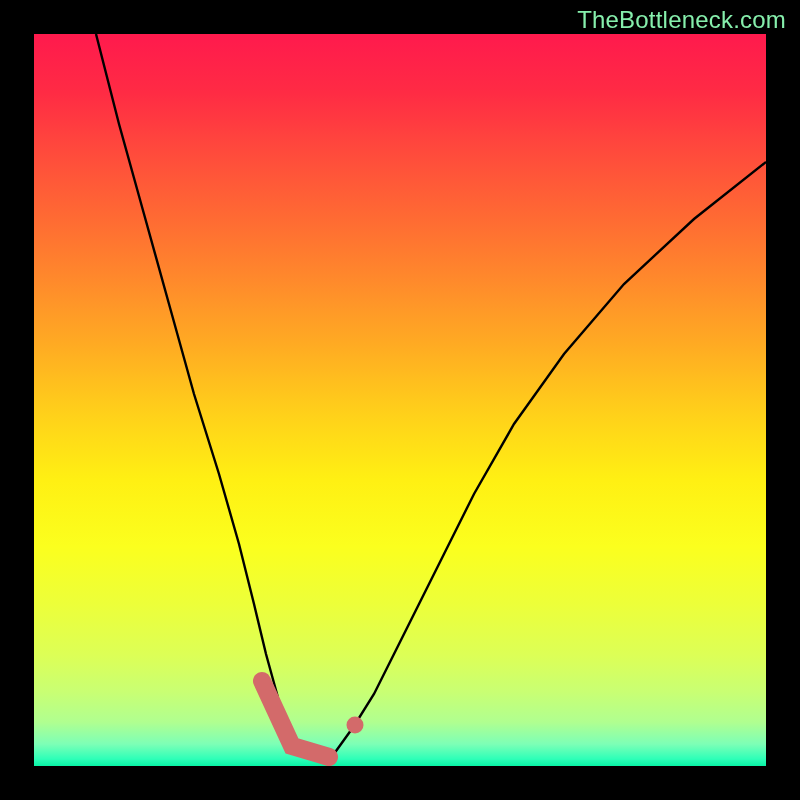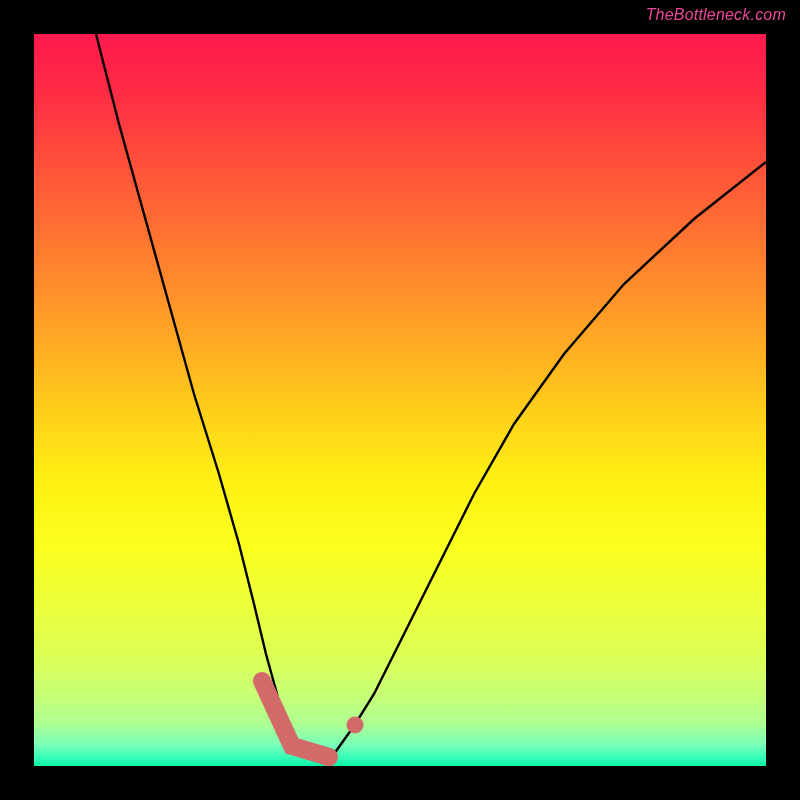--- a/index.html
+++ b/index.html
@@ -47,25 +47,24 @@
       #b0ff90 94%,
       #7dffb6 97%,
       #2fffb8 99%,
       #09f3a6 100%
     );
   }
   .watermark {
     position: absolute;
     top: 6px;
     right: 14px;
-    color: #ec4899;
-    font-size: 16px;
+    color: #86efac;
+    font-size: 24px;
     letter-spacing: 0.2px;
     user-select: none;
-    font-style: italic;
   }
   svg.curve {
     position: absolute;
     inset: 0;
   }
 </style>
 </head>
 <body>
 
 <div class="frame">

